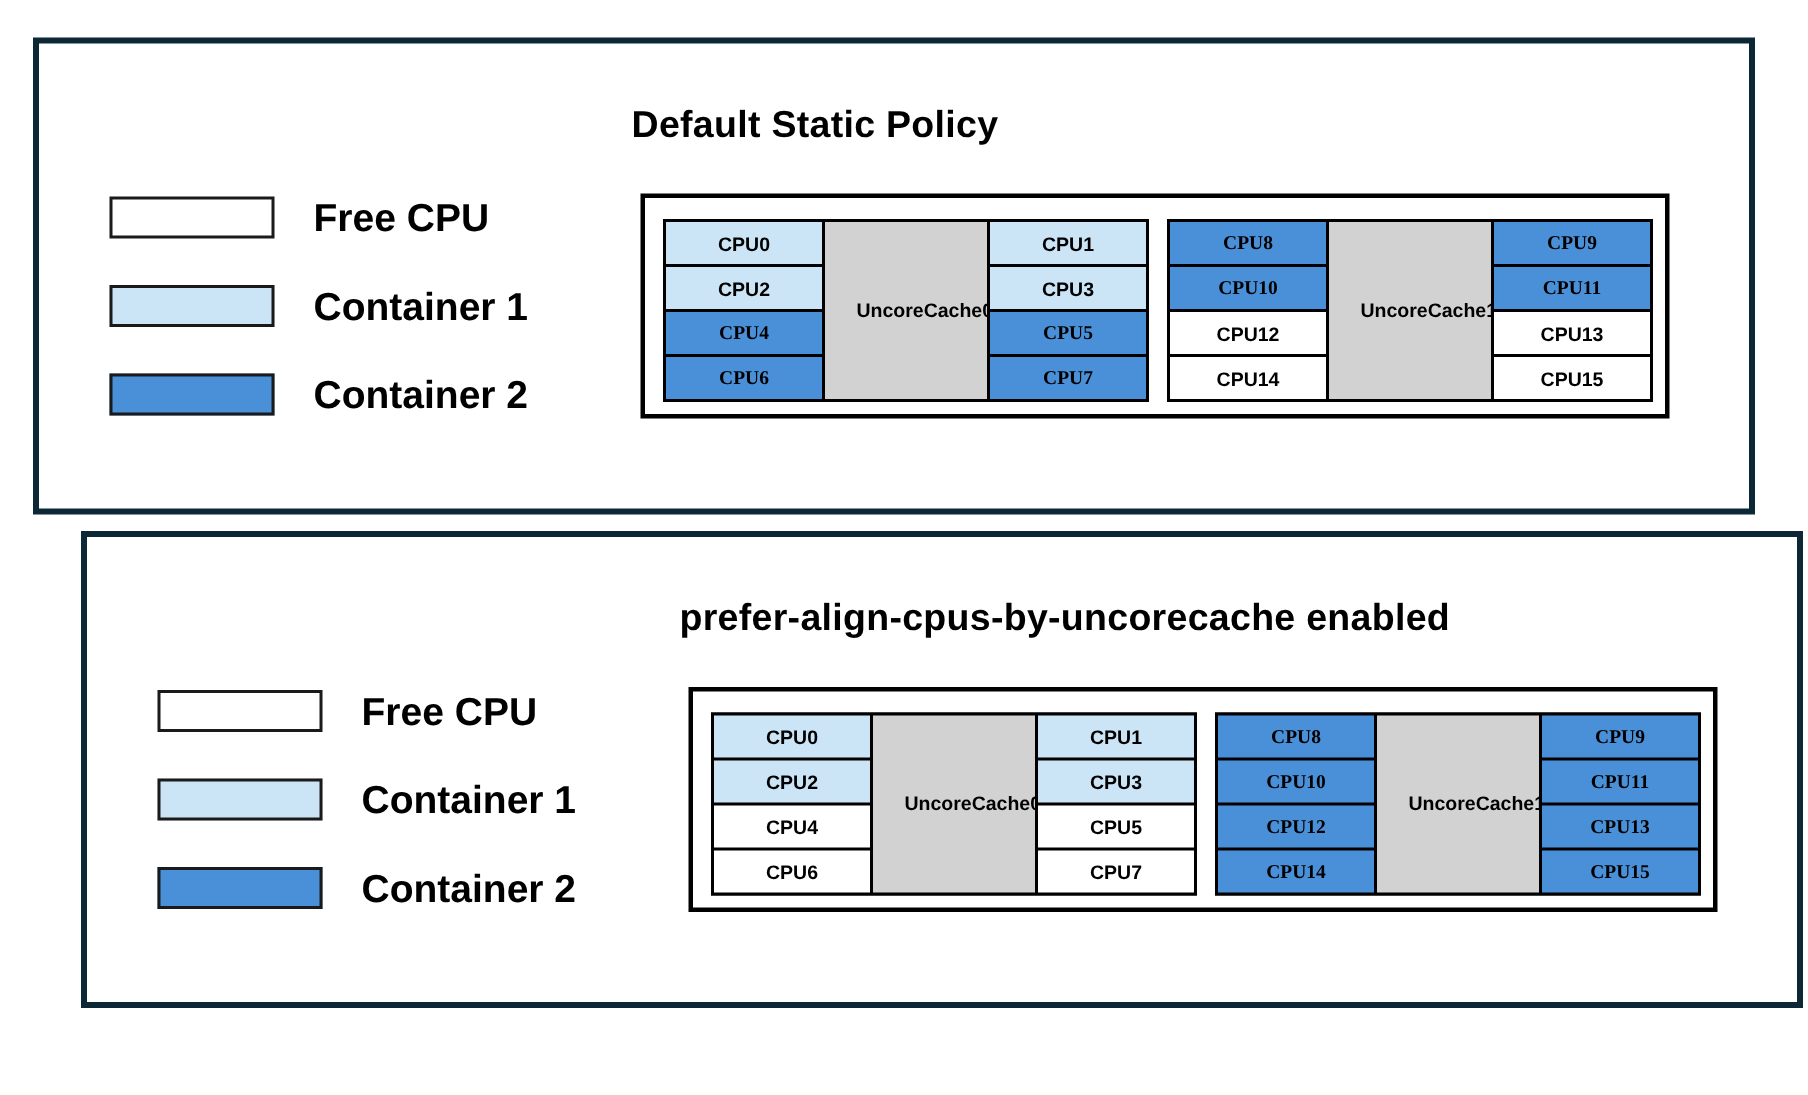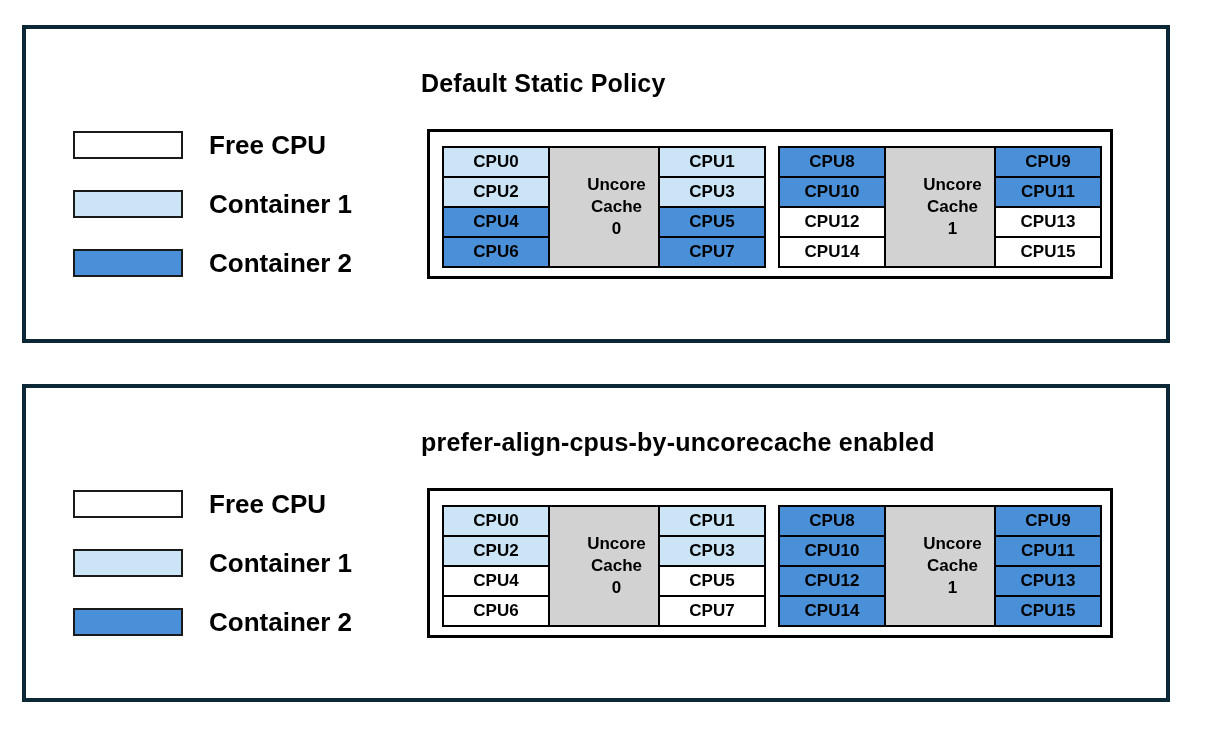--- a/index.html
+++ b/index.html
@@ -17,21 +17,21 @@
   }
   .panel {
     position: absolute;
     left: 22px;
     width: 1140px;
     height: 310px;
     border: 4px solid var(--panel_border, #0c2836);
     background: #ffffff;
   }
   #panel-0 { top: 25px; }
-  #panel-1 { top: 384px; }
+  #panel-1 { top: 354px; margin-left: 32px; }
 
   .panel-title {
     position: absolute;
     left: 395px;
     width: 692px;
     top: 40px;
     margin: 0;
     text-align: left;
     font-size: 25px;
     font-weight: bold;
@@ -82,34 +82,34 @@
     grid-auto-rows: 28px;
     gap: 2px;
     background: var(--cell_border, #000000);
     border: 2px solid var(--cell_border, #000000);
   }
   .cell {
     display: flex;
     align-items: center;
     justify-content: center;
     font-weight: bold;
-    font-size: 17px;
+    font-size: 13px;
     color: var(--text, #000000);
     background: #ffffff;
     text-align: center;
   }
   .uncore {
-    flex-direction: column;
+    flex-direction: row;
     line-height: 1.3;
     background: var(--uncore, #d2d2d2);
     padding-left: 25px;
   }
   [data-state="free"]       { background: var(--free, #ffffff); }
   [data-state="container1"] { background: var(--container1, #cbe5f6); }
-  [data-state="container2"] { background: var(--container2, #4a90d8); }
+  [data-state="container2"] { background: var(--container2, #4a90d8); font-family: Liberation Serif, serif; }
 </style>
 </head>
 <body>
 
 <div id="canvas">
 
   <section class="panel" id="panel-0">
     <h2 class="panel-title">Default Static Policy</h2>
 
     <div class="legend">

